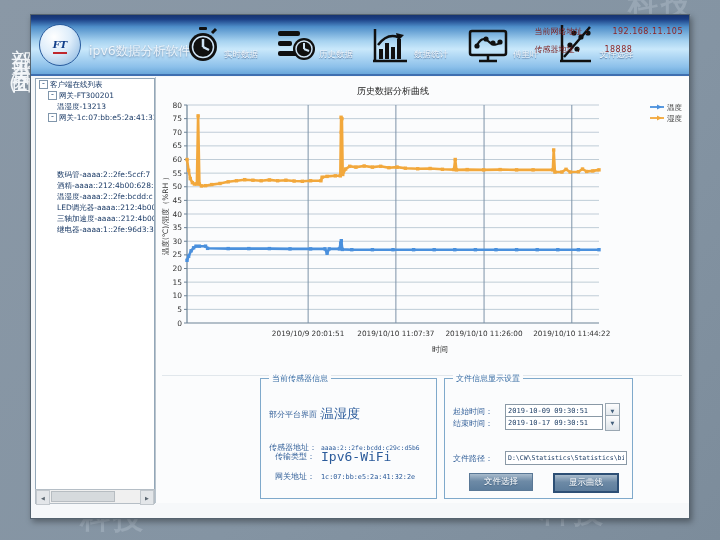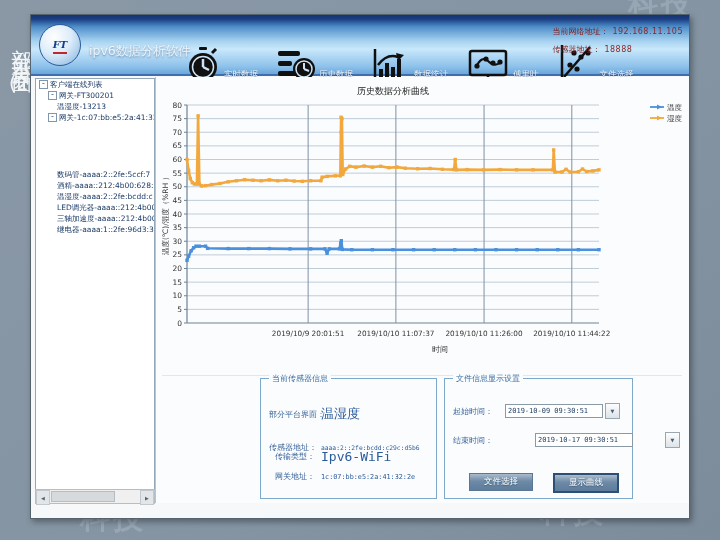--- a/index.html
+++ b/index.html
@@ -18,28 +18,28 @@
   .toolbar{position:absolute;left:0;top:0;width:100%;height:59px;
     background:linear-gradient(180deg,#16336f 0%,#1a3e85 7%,#4e8ec9 20%,#a6d2f0 44%,#c9e8fb 58%,#8cc0ea 88%,#6aa7da 100%);
     border-bottom:2px solid #3f6fb0;}
   .logo{position:absolute;left:8px;top:9px;width:40px;height:40px;border-radius:50%;
     background:radial-gradient(circle at 35% 30%,#ffffff 0%,#dcecfa 45%,#7fb0dd 100%);
     border:1px solid #2a5c9e;display:flex;align-items:center;justify-content:center;}
   .logo span{font-family:"DejaVu Serif",serif;font-weight:bold;font-style:italic;
     font-size:10px;color:#123f8a;border-bottom:2px solid #c0272d;line-height:15px;}
   .app-title{position:absolute;left:58px;top:28px;font-size:12.5px;color:rgba(248,252,255,.88);
     text-shadow:0 1px 2px rgba(20,50,100,.5);}
-  .tb-buttons{position:absolute;left:152px;top:6px;display:flex;gap:14px;margin-top:20px;}
+  .tb-buttons{position:absolute;left:152px;top:6px;display:flex;gap:14px;}
   .tb-btn{display:flex;align-items:flex-end;gap:3px;cursor:pointer;padding:2px;}
   .tb-btn svg{display:block;}
   .tb-btn .lbl{font-size:8.5px;color:#f2f7fc;text-shadow:0 1px 1px rgba(20,50,100,.6);
     margin-bottom:4px;white-space:nowrap;}
   .netinfo{position:absolute;right:6px;top:11px;font-size:8px;color:#7c2020;}
   .netinfo .row{margin-bottom:7px;white-space:nowrap;}
-  .netinfo .val{color:#8d2424;margin-left:4px;letter-spacing:.5px;}
+  .netinfo .val{color:#8d2424;margin-left:22px;letter-spacing:.5px;}
   
   .tree-panel{position:absolute;left:4px;top:63px;width:118px;height:410px;background:#ffffff;
     border:1px solid #93a7b8;overflow:hidden;}
   .tree-row{white-space:nowrap;font-size:7.5px;color:#1a3a66;line-height:11px;height:11px;
     display:flex;align-items:center;cursor:pointer;}
   .tree-box{display:inline-block;width:7px;height:7px;border:1px solid #8096ab;background:#fff;
     color:#33567e;font-size:8px;line-height:5px;text-align:center;margin-right:2px;flex:0 0 auto;}
   .tree-label{overflow:hidden;}
   .hscroll{position:absolute;left:4px;top:474px;width:118px;height:13px;background:#f0f0f0;
     border:1px solid #b5bec6;display:flex;}
@@ -421,24 +421,28 @@
         </div>
       </div>
 
       <div class="gbox file-box">
         <span class="legend">文件信息显示设置</span>
         <div class="g-row" style="top:24px;">
           <span class="g-lbl">起始时间：</span>
           <input class="dt-input" readonly="" value="2019-10-09 09:30:51" style="">
           <span class="dd-btn">▼</span>
         </div>
-        <div class="g-row" style="top:53px;gap:30px;">
+        <div class="g-row" style="top:36px;">
           <span class="g-lbl">结束时间：</span>
           <input class="dt-input" readonly="" value="2019-10-17 09:30:51" style="">
           <span class="dd-btn">▼</span>
         </div>
+        <div class="g-row" style="top:72px;">
+          <span class="g-lbl">文件路径：</span>
+          <input class="path-input" readonly="" value="D:\CW\Statistics\Statistics\bin\D" style="">
+        </div>
         <div class="g-btn" style="left:24px;top:94px;">文件选择</div>
         <div class="g-btn primary" style="left:108px;top:94px;">显示曲线</div>
       </div>
     </div>
 
   </div>
 </div>
 
 </body></html>

